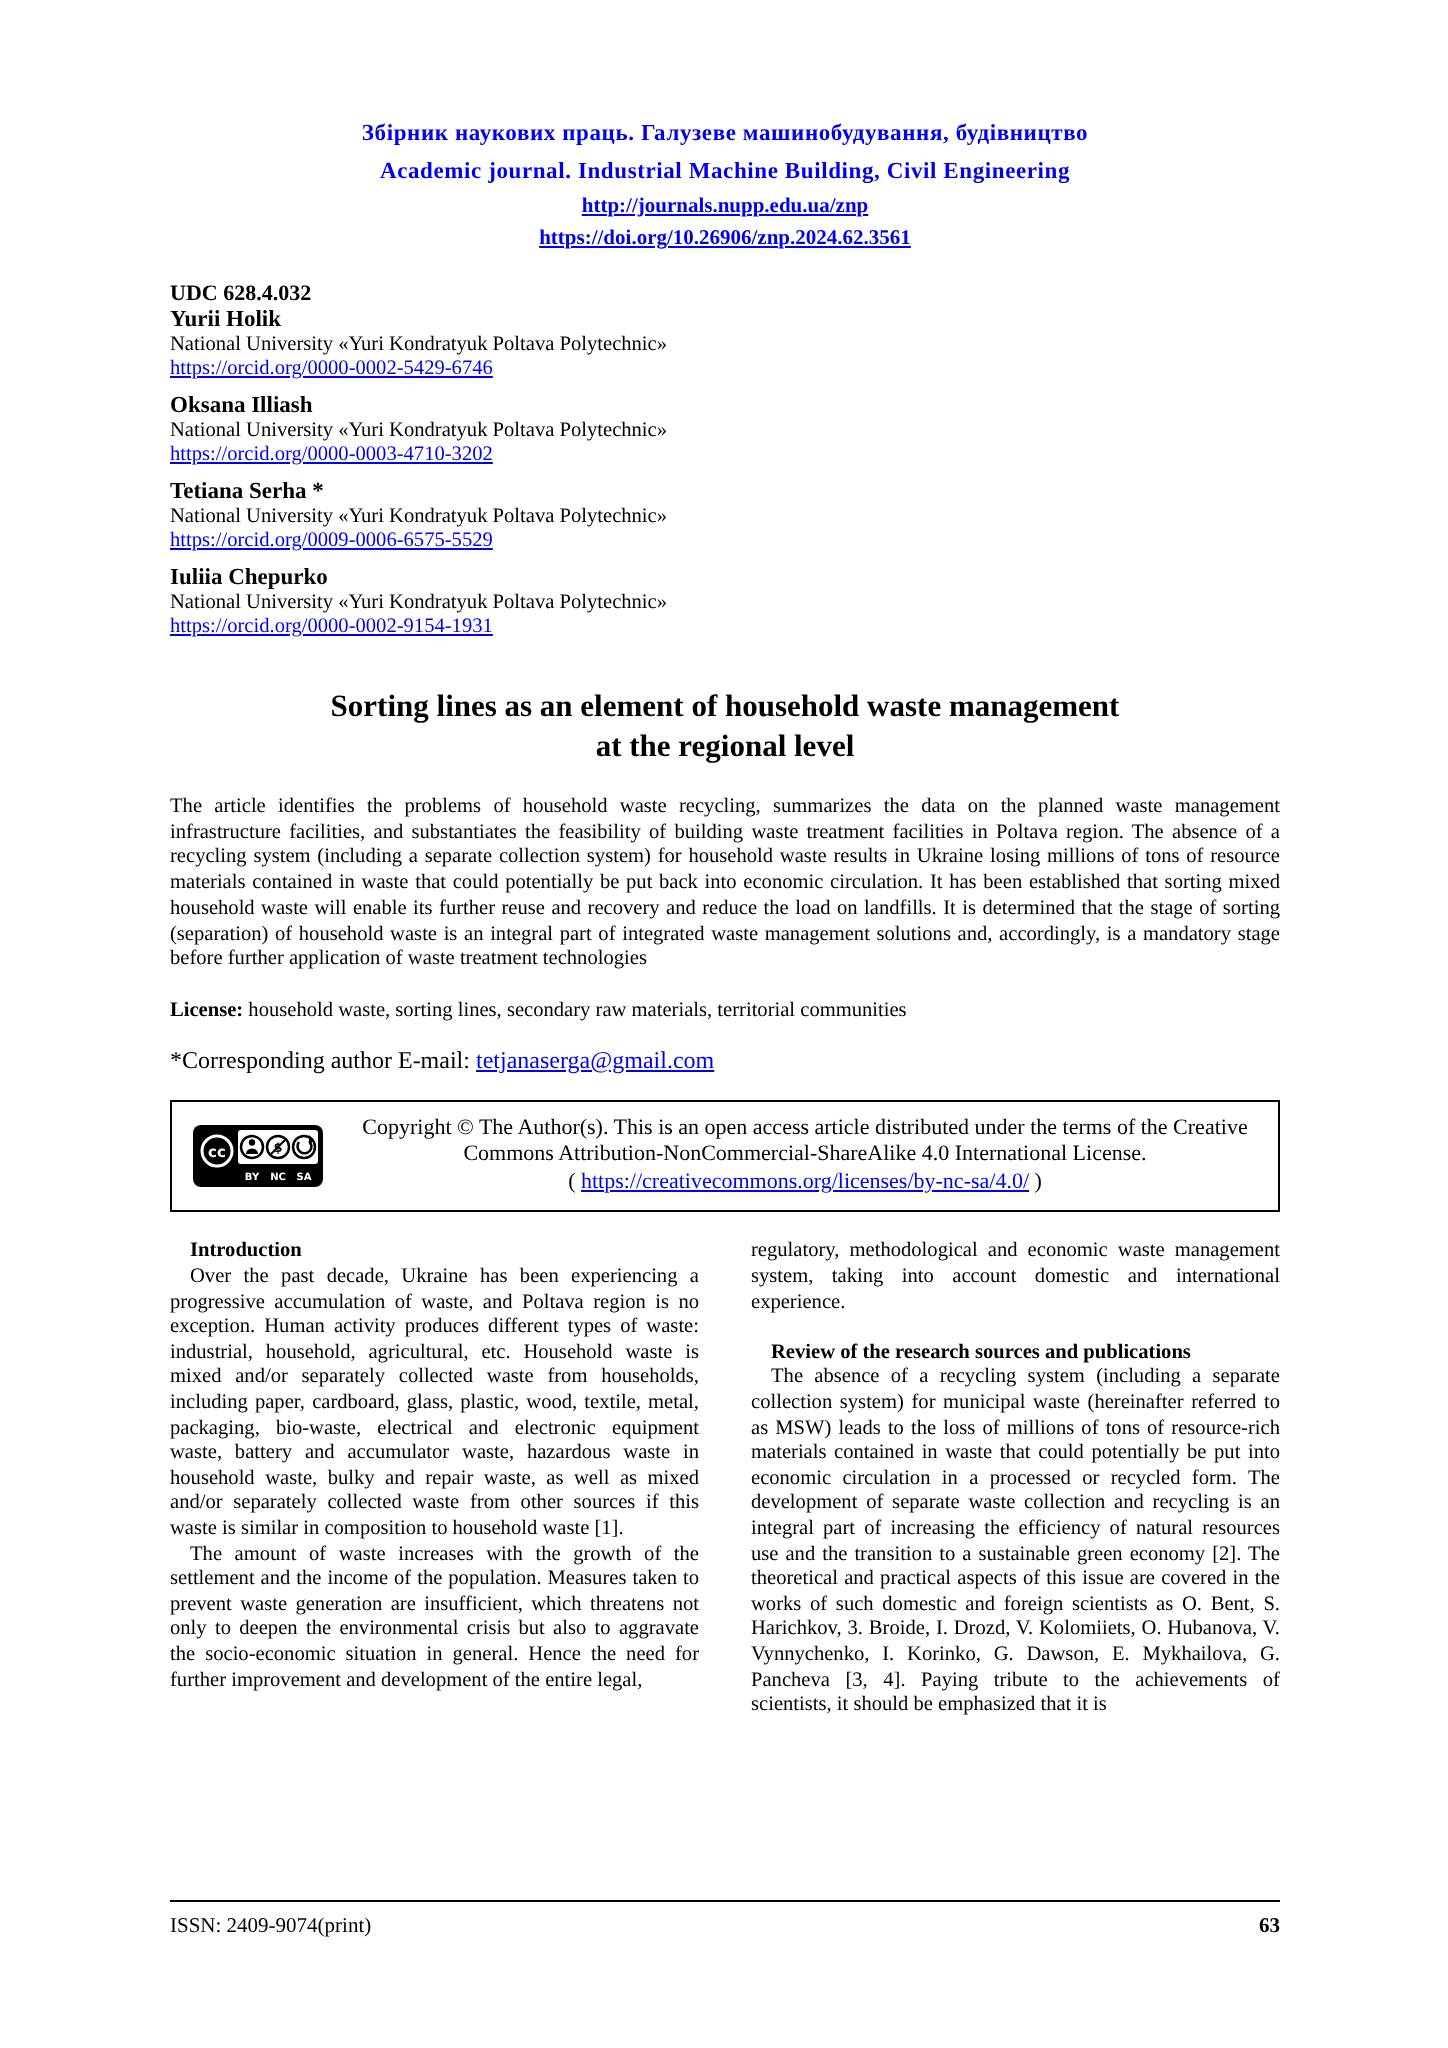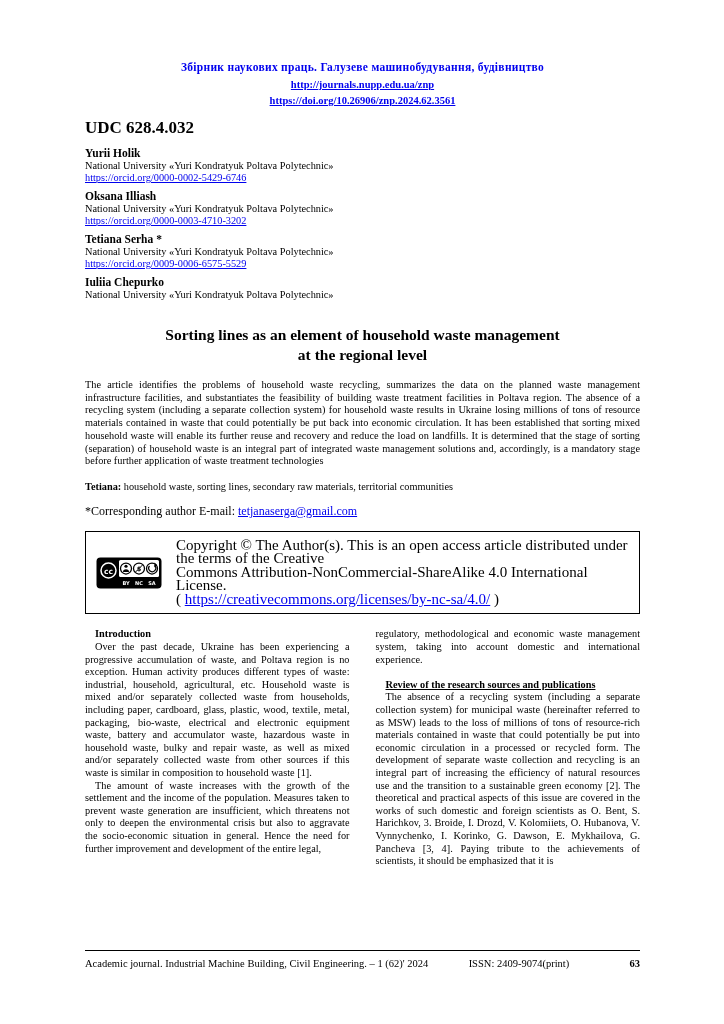--- a/index.html
+++ b/index.html
@@ -11,64 +11,65 @@
     padding: 58px 84px 0 85px;
     font-family: "Liberation Serif", serif; color: var(--ink);
   }
   
   .jheader { text-align: center; }
   .jheader .jline { font-weight: bold; color: var(--link-blue); font-size: 11.5px; line-height: 19px; letter-spacing: 0.3px; }
   .jheader .jlink { font-size: 10.5px; line-height: 16px; }
   a.lnk { color: var(--link-blue); text-decoration: underline; cursor: pointer; font-weight: inherit; font-family: Liberation Serif, serif; }
   a.lnk.b { font-weight: bold; }
   
-  .udc { margin-top: 12px; font-weight: bold; font-size: 17px; line-height: 14px; }
+  .udc { margin-top: 12px; font-weight: bold; font-size: 11px; line-height: 14px; }
   
-  .authors { margin-top: 12px; }
+  .authors { }
   .author { margin-bottom: 6px; }
   .author .aname { font-weight: bold; font-size: 11.5px; line-height: 13px; }
   .author .aaff { font-size: 10.3px; line-height: 12px; }
   .author .aorcid { font-size: 10.3px; line-height: 12px; }
   
   .title { margin-top: 24px; text-align: center; font-weight: bold; font-size: 15.5px; line-height: 20px; }
   
   .abstract { margin-top: 14px; font-size: 10.3px; line-height: 12.7px; text-align: justify; }
   .kw { margin-top: 12px; font-size: 10.3px; line-height: 13px; }
   .kw .kwl { font-weight: bold; }
   .corr { margin-top: 12px; font-size: 12px; line-height: 13px; }
   
   .licbox {
     margin-top: 13px; border: 1px solid #000; box-sizing: border-box;
     display: flex; align-items: center; padding: 7px 10px; gap: 14px;
   }
-  .licbox .lictext { flex: 1; text-align: left; font-size: 15px; line-height: 13.5px; }
+  .licbox .lictext { flex: 1; text-align: center; font-size: 11px; line-height: 13.5px; }
   
   .cols { margin-top: 14px; display: flex; gap: 26px; }
   .col { width: 270px; font-size: 10.3px; line-height: 12.6px; }
   .col p { margin: 0; text-align: justify; text-indent: 10px; }
   .col p.cont { text-indent: 0; }
   .col .bhead { font-weight: bold; text-indent: 10px; }
-  .col .bhead.gap { margin-top: 12.6px; text-decoration: underline; }
+  .col .bhead.gap { margin-top: 12.6px; }
   
   .pfooter {
     position: absolute; left: 85px; right: 84px; top: 950px;
     border-top: 1px solid #000; padding-top: 6px;
     display: flex; justify-content: space-between; align-items: baseline;
     font-size: 10.5px; line-height: 13px;
   }
   .pfooter .fissn { }
   .pfooter .fpage { margin-left: 20px; font-weight: bold; }
 </style>
 </head>
 <body>
 
 <div class="page">
 
   <div class="jheader">
     <div class="jline">Збірник наукових праць. Галузеве машинобудування, будівництво</div>
+    <div class="jline">Academic journal. Industrial Machine Building, Civil Engineering</div>
     <div class="jlink"><a class="lnk b">http://journals.nupp.edu.ua/znp</a></div>
     <div class="jlink"><a class="lnk b">https://doi.org/10.26906/znp.2024.62.3561</a></div>
   </div>
 
   <div class="udc">UDC 628.4.032</div>
 
   <div class="authors">
     <div class="author">
       <div class="aname">Yurii Holik</div>
       <div class="aaff">National University «Yuri Kondratyuk Poltava Polytechnic»</div>
@@ -80,31 +81,32 @@
       <div class="aorcid"><a class="lnk">https://orcid.org/0000-0003-4710-3202</a></div>
     </div>
     <div class="author">
       <div class="aname">Tetiana Serha *</div>
       <div class="aaff">National University «Yuri Kondratyuk Poltava Polytechnic»</div>
       <div class="aorcid"><a class="lnk">https://orcid.org/0009-0006-6575-5529</a></div>
     </div>
     <div class="author">
       <div class="aname">Iuliia Chepurko</div>
       <div class="aaff">National University «Yuri Kondratyuk Poltava Polytechnic»</div>
+      <div class="aorcid"><a class="lnk">https://orcid.org/0000-0002-9154-1931</a></div>
     </div>
   </div>
 
   <div class="title">
     <div>Sorting lines as an element of household waste management</div>
     <div>at the regional level</div>
   </div>
 
   <div class="abstract">The article identifies the problems of household waste recycling, summarizes the data on the planned waste management infrastructure facilities, and substantiates the feasibility of building waste treatment facilities in Poltava region. The absence of a recycling system (including a separate collection system) for household waste results in Ukraine losing millions of tons of resource materials contained in waste that could potentially be put back into economic circulation. It has been established that sorting mixed household waste will enable its further reuse and recovery and reduce the load on landfills. It is determined that the stage of sorting (separation) of household waste is an integral part of integrated waste management solutions and, accordingly, is a mandatory stage before further application of waste treatment technologies</div>
 
-  <div class="kw"><span class="kwl">Tetiana:</span><span> household waste, sorting lines, secondary raw materials, territorial communities</span></div>
+  <div class="kw"><span class="kwl">License:</span><span> household waste, sorting lines, secondary raw materials, territorial communities</span></div>
 
   <div class="corr"><span>*Corresponding author E-mail: </span><a class="lnk">tetjanaserga@gmail.com</a></div>
 
   <div class="licbox">
     <svg width="66" height="32" viewBox="0 0 132 64" aria-hidden="true">
       <rect x="1" y="1" width="130" height="62" rx="8" fill="#000000"></rect>
       <g>
         <circle cx="25" cy="27" r="15" fill="none" stroke="#ffffff" stroke-width="3"></circle>
         <text x="25" y="33" text-anchor="middle" font-family="DejaVu Sans, sans-serif" font-size="15" font-weight="bold" fill="#ffffff">cc</text>
       </g>
@@ -144,18 +146,17 @@
       <p>The amount of waste increases with the growth of the settlement and the income of the population. Measures taken to prevent waste generation are insufficient, which threatens not only to deepen the environmental crisis but also to aggravate the socio-economic situation in general. Hence the need for further improvement and development of the entire legal,</p>
     </div>
     <div class="col">
       <p class="cont">regulatory, methodological and economic waste management system, taking into account domestic and international experience.</p>
       <div class="bhead gap">Review of the research sources and publications</div>
       <p>The absence of a recycling system (including a separate collection system) for municipal waste (hereinafter referred to as MSW) leads to the loss of millions of tons of resource-rich materials contained in waste that could potentially be put into economic circulation in a processed or recycled form. The development of separate waste collection and recycling is an integral part of increasing the efficiency of natural resources use and the transition to a sustainable green economy [2]. The theoretical and practical aspects of this issue are covered in the works of such domestic and foreign scientists as O. Bent, S. Harichkov, 3. Broide, I. Drozd, V. Kolomiiets, O. Hubanova, V. Vynnychenko, I. Korinko, G. Dawson, E. Mykhailova, G. Pancheva [3, 4]. Paying tribute to the achievements of scientists, it should be emphasized that it is</p>
     </div>
   </div>
 
   <div class="pfooter">
-    <span class="fjournal">Academic journal. Industrial Machine Building, Civil Engineering. – 1 (62)' 2024</span>
     <span class="fissn">ISSN: 2409-9074(print)</span>
     <span class="fpage">63</span>
   </div>
 
 </div>
 
 </body></html>

